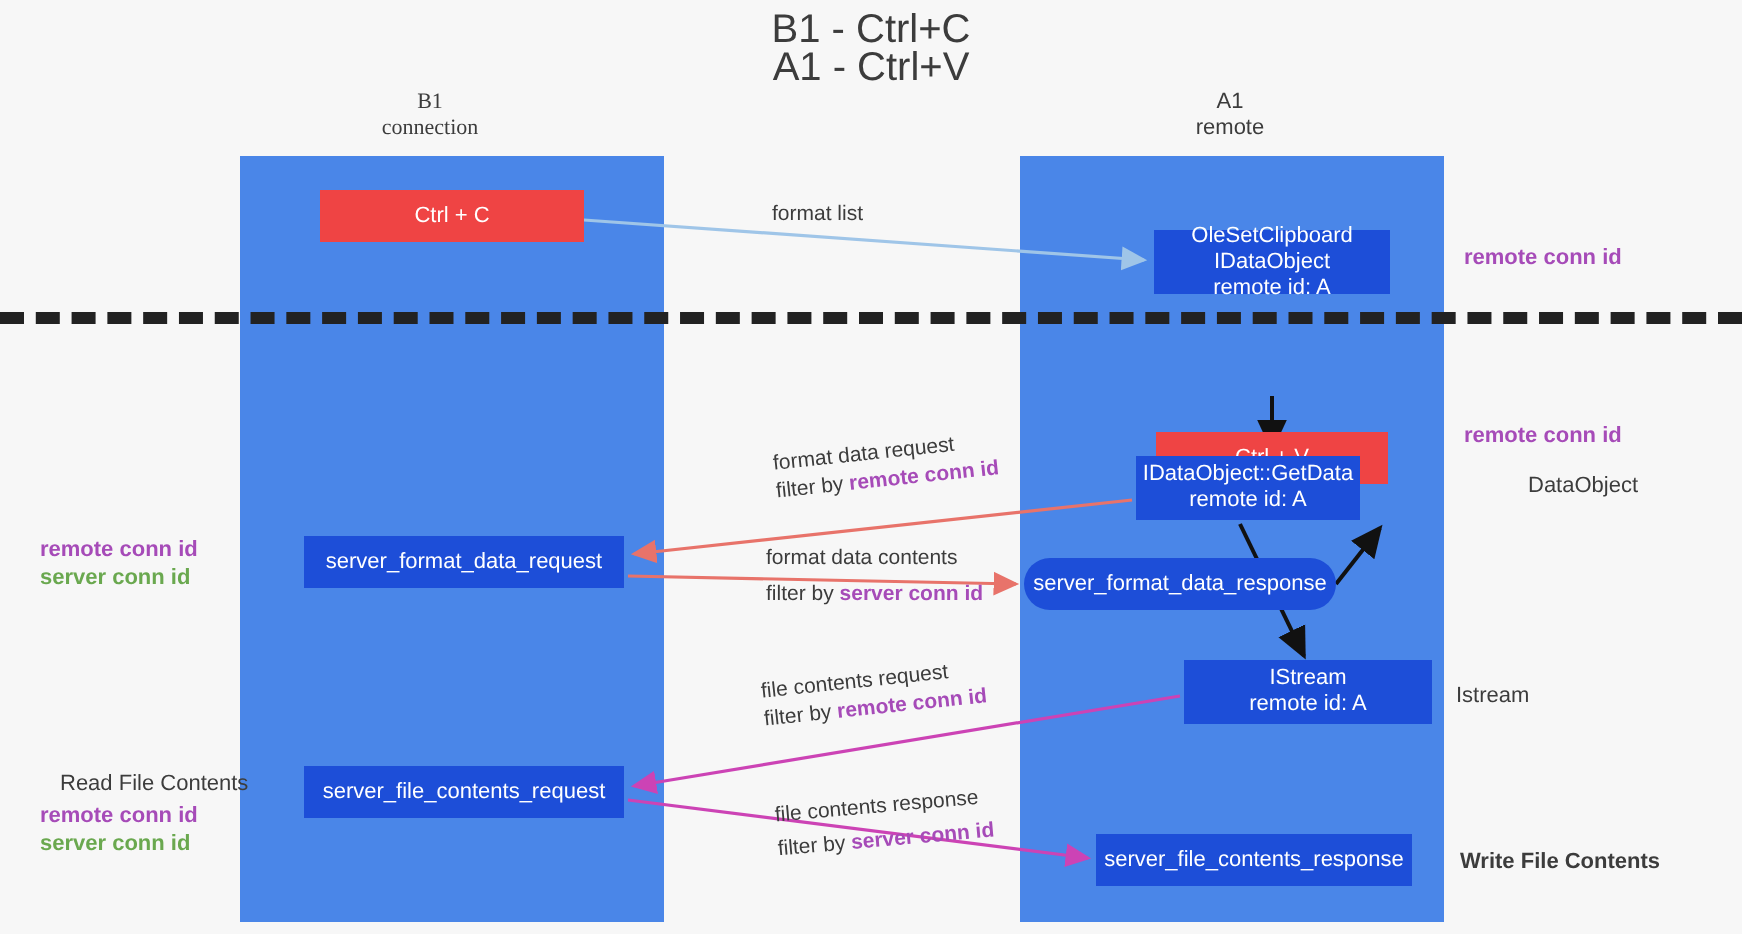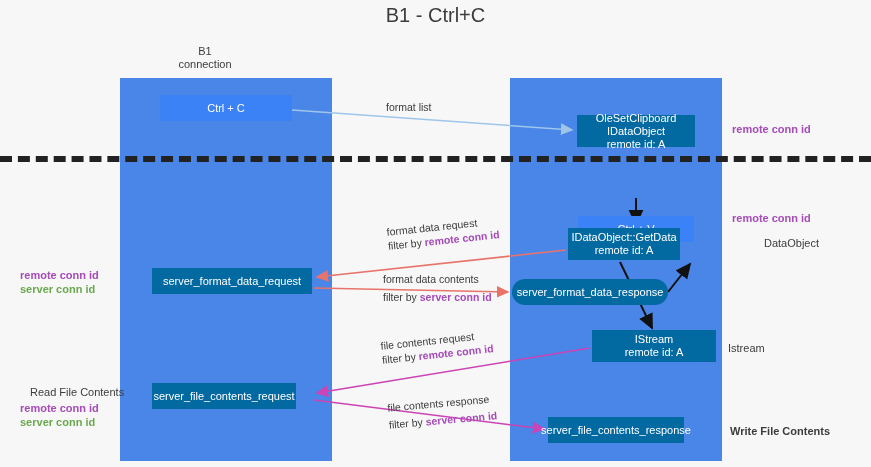--- a/index.html
+++ b/index.html
@@ -17,21 +17,21 @@
   
   #title{
     left:0;top:6px;width:871px;text-align:center;
     font-size:20px;line-height:19px;color:#3c3c3c;
   }
 
   
   .colhead{
     font-size:11px;line-height:13px;text-align:center;color:#3c3c3c;
   }
-  #head-b1{left:155px;top:45px;width:100px;}
+  #head-b1{left:165px;top:45px;width:100px;font-family:Liberation Serif, serif;}
   #head-a1{left:565px;top:45px;width:100px;}
 
   
   .lane{background:#4a86e8;}
   #lane-b1{left:120px;top:78px;width:212px;height:383px;}
   #lane-a1{left:510px;top:78px;width:212px;height:383px;}
 
   
   #divider{
     left:0;top:156px;width:871px;height:0;
@@ -39,33 +39,33 @@
   }
 
   
   .node{
     box-sizing:border-box;
     display:flex;flex-direction:column;
     align-items:center;justify-content:center;
     color:#ffffff;font-size:11px;line-height:13px;
     text-align:center;padding:2px 4px;
   }
-  .green{background:#3b82f6;}
-  .orange{background:#0369a1;}
+  .green{background:#ef4444;}
+  .orange{background:#1d4ed8;}
   .node .l2{display:block;}
 
   #n-ctrlc{left:160px;top:95px;width:132px;height:26px;}
   #n-idataobject{left:577px;top:115px;width:118px;height:32px;}
   #n-ctrlv{left:578px;top:172px;width:116px;height:26px;margin-top:44px;}
   #n-getdata{left:568px;top:228px;width:112px;height:32px;}
   #n-sfdreq{left:152px;top:268px;width:160px;height:26px;}
   #n-sfdresp{left:512px;top:279px;width:156px;height:26px;border-radius:13px;}
   #n-istream{left:592px;top:330px;width:124px;height:32px;}
-  #n-sfcreq{left:152px;top:383px;width:144px;height:26px;align-items:center;}
-  #n-sfcresp{left:548px;top:417px;width:136px;height:26px;}
+  #n-sfcreq{left:152px;top:383px;width:160px;height:26px;align-items:center;}
+  #n-sfcresp{left:548px;top:417px;width:158px;height:26px;}
 
   
   .side{font-size:11px;line-height:14px;}
   .purple{color:#a64bb8;font-weight:bold;}
   .greenT{color:#6aa84f;font-weight:bold;}
   .plain{color:#3c3c3c;}
 
   #s-remote1{left:732px;top:122px;}
   #s-remote2{left:732px;top:211px;}
   #s-dataobject{left:764px;top:236px;}
@@ -92,25 +92,30 @@
   svg#wires{position:absolute;left:0;top:0;width:871px;height:467px;
             pointer-events:none;}
 </style>
 </head>
 <body>
 
 <div id="stage">
 
   <div class="abs" id="title">
     <div>B1 - Ctrl+C</div>
+    <div>A1 - Ctrl+V</div>
   </div>
 
   <div class="abs colhead" id="head-b1">
     <div>B1</div>
     <div>connection</div>
+  </div>
+  <div class="abs colhead" id="head-a1">
+    <div>A1</div>
+    <div>remote</div>
   </div>
 
   <div class="abs lane" id="lane-b1"></div>
   <div class="abs lane" id="lane-a1"></div>
 
   <svg id="wires">
     <defs>
       <marker id="ah-blue" markerWidth="9" markerHeight="9" refX="7" refY="4.5" orient="auto">
         <path d="M0,0.8 L8,4.5 L0,8.2 Z" fill="#9fc5e8"></path>
       </marker>

